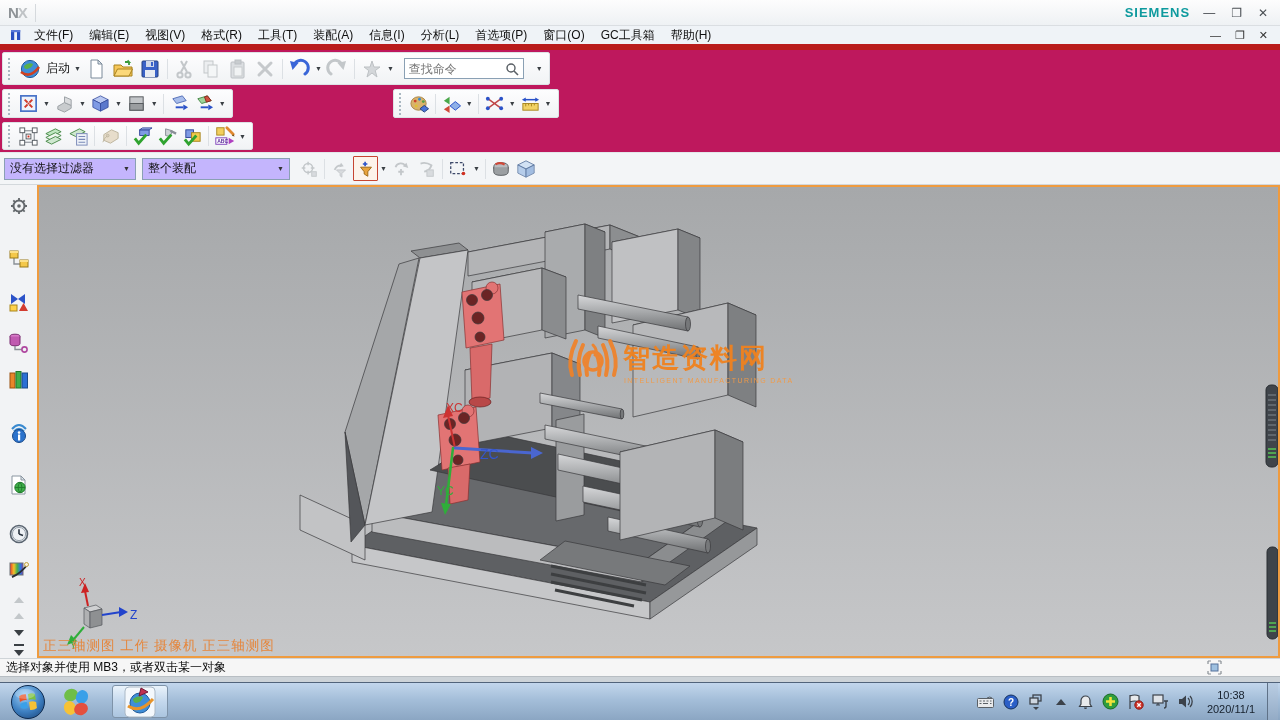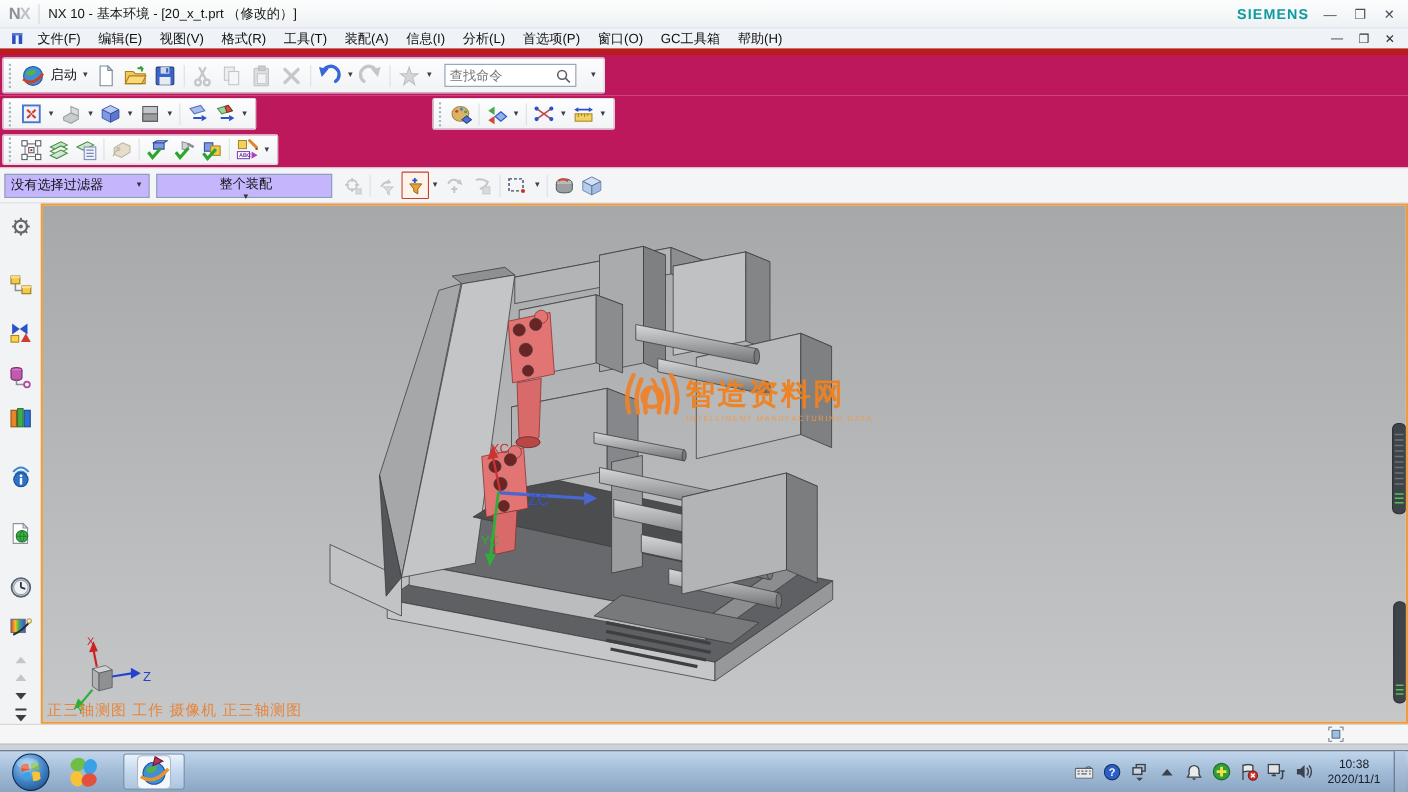--- a/index.html
+++ b/index.html
@@ -41,21 +41,21 @@
   .searchbox { display:flex; align-items:center; width:120px; height:21px; border:1px solid #8aa0b4;
     background:#fff; margin:0 10px 0 8px; padding:0 4px; align-self:center; }
   .searchbox input { border:none; outline:none; flex:1; min-width:10px; font-size:12px; font-family:inherit; color:#333; }
 
   
   .selbar { height:32px; flex:0 0 32px; display:flex; align-items:center;
     background:#f3f5f7; border-bottom:1px solid #d3d8dc; padding:0 4px; }
   .seldd { display:flex; align-items:center; justify-content:space-between; height:22px;
     border:1px solid #8aa0b4; background:#c4b5fd; font-size:12px; padding:0 2px 0 5px; margin-right:6px; }
   .seldd .caret { font-size:7px; color:#333; padding:0 3px; }
-  .w1 { width:132px; } .w2 { width:160px;flex-direction:column; }
+  .w1 { width:132px; } .w2 { width:148px; }
   .hl-box { border:1.5px solid #c64531; background:#fdf3ea; border-radius:1px; }
 
   
   .main { flex:1 1 auto; display:flex; min-height:0; }
   .resbar { width:37px; flex:0 0 37px; background:#f2f3f5; display:flex; flex-direction:column; align-items:center; padding-top:6px; }
   .rs { width:26px; height:26px; display:flex; align-items:center; justify-content:center; border-radius:2px; }
   .viewport { flex:1 1 auto; position:relative; border:2px solid #EF9B3F;
     background:linear-gradient(#a6a8aa,#c6c7c9); overflow:hidden; }
   .viewport svg.scene { position:absolute; left:0; top:0; width:100%; height:100%; }
 
@@ -80,21 +80,20 @@
   svg text { font-family:"Liberation Sans", sans-serif; }
 </style>
 </head>
 <body>
 
 <div class="app">
 
   <div class="titlebar">
     <div class="nxlogo"><span class="n">N</span><span class="x">X</span></div>
     <div class="tb-sep"></div>
-    <div class="title-text">NX 10 - 基本环境 - [20_x_t.prt （修改的）]</div>
     <div class="brand">SIEMENS</div>
     <div class="winbtns">
       <span>—</span>
       <span>❐</span>
       <span>✕</span>
     </div>
   </div>
 
   <div class="menubar">
     <span class="rs" style="width:20px;height:18px">
@@ -700,20 +699,21 @@
           <path d="M1229,208 h8 M1229,213 h8 M1229,218 h8 M1229,223 h8 M1229,228 h8 M1229,233 h8 M1229,238 h8 M1229,243 h8 M1229,248 h8 M1229,253 h8" stroke="#6b7278" stroke-width="1.4"></path>
           <path d="M1229,262 h8 M1229,266 h8 M1229,270 h8" stroke="#55c455" stroke-width="1.4"></path>
           <rect x="1228" y="360" width="11" height="92" rx="5" fill="#3f444a" stroke="#2a2e33"></rect>
           <path d="M1230,436 h7 M1230,440 h7 M1230,444 h7" stroke="#55c455" stroke-width="1.4"></path>
         </g>
       </svg>
     </div>
   </div>
 
   <div class="statusbar">
+    <span>选择对象并使用 MB3，或者双击某一对象</span>
     <span class="status-right">
       <svg width="15" height="15" viewBox="0 0 15 15">
           <path d="M1 1 h3 M1 1 v3 M14 1 h-3 M14 1 v3 M1 14 h3 M1 14 v-3 M14 14 h-3 M14 14 v-3" stroke="#8a9096" stroke-width="1.2" fill="none"></path>
           <rect x="4" y="4" width="7" height="7" fill="#9ec0e0" stroke="#55719a"></rect>
         </svg>
     </span>
   </div>
 
   <div class="framestrip"></div>
 

